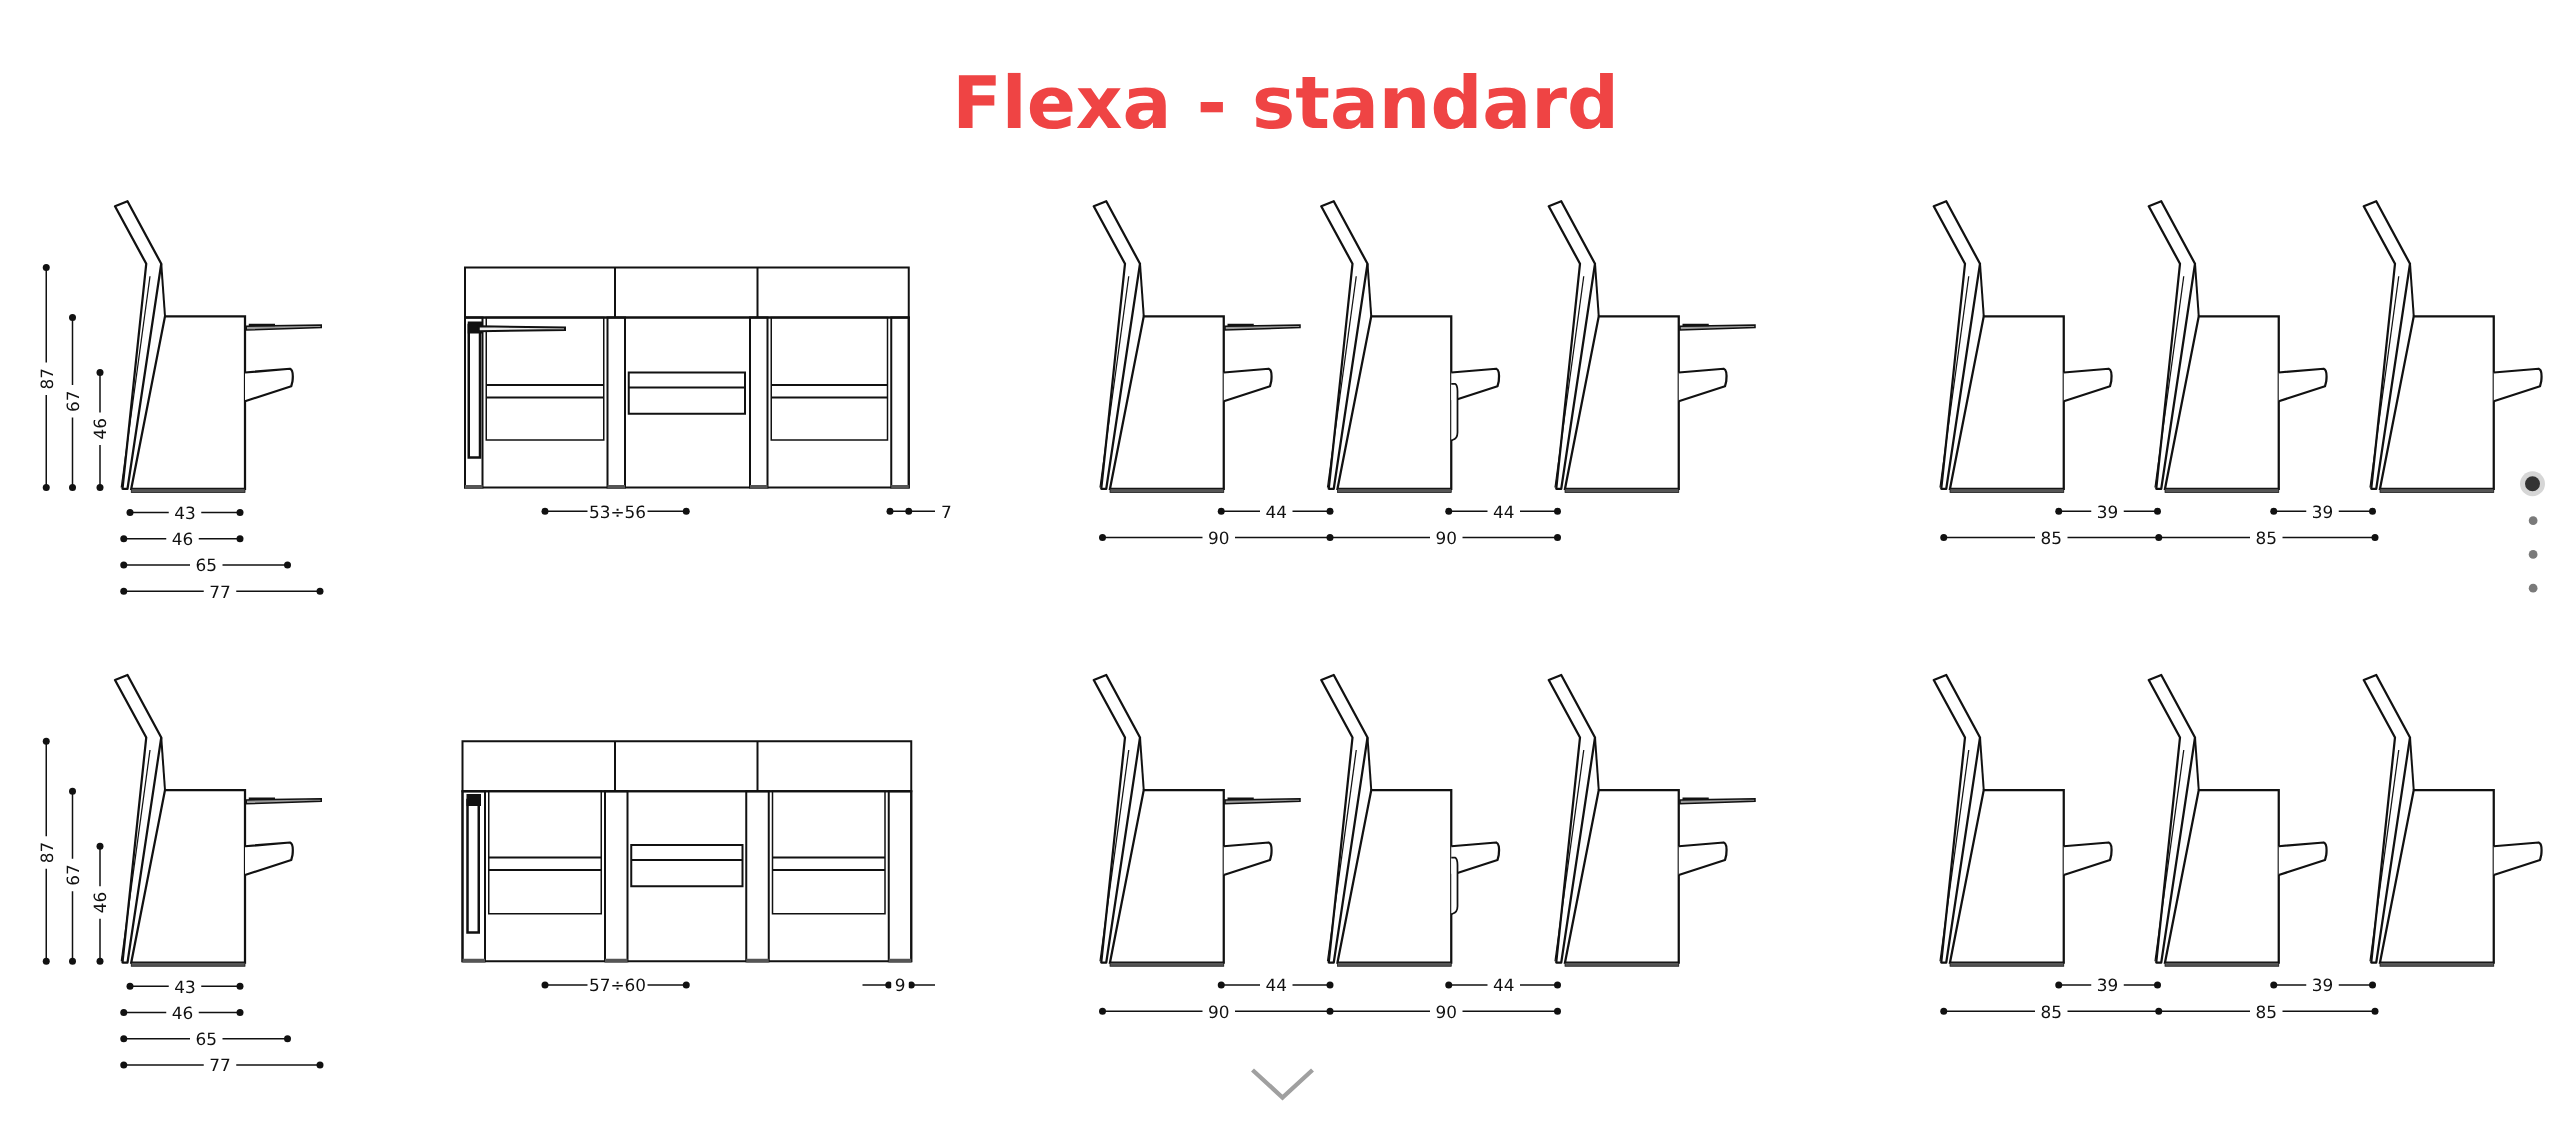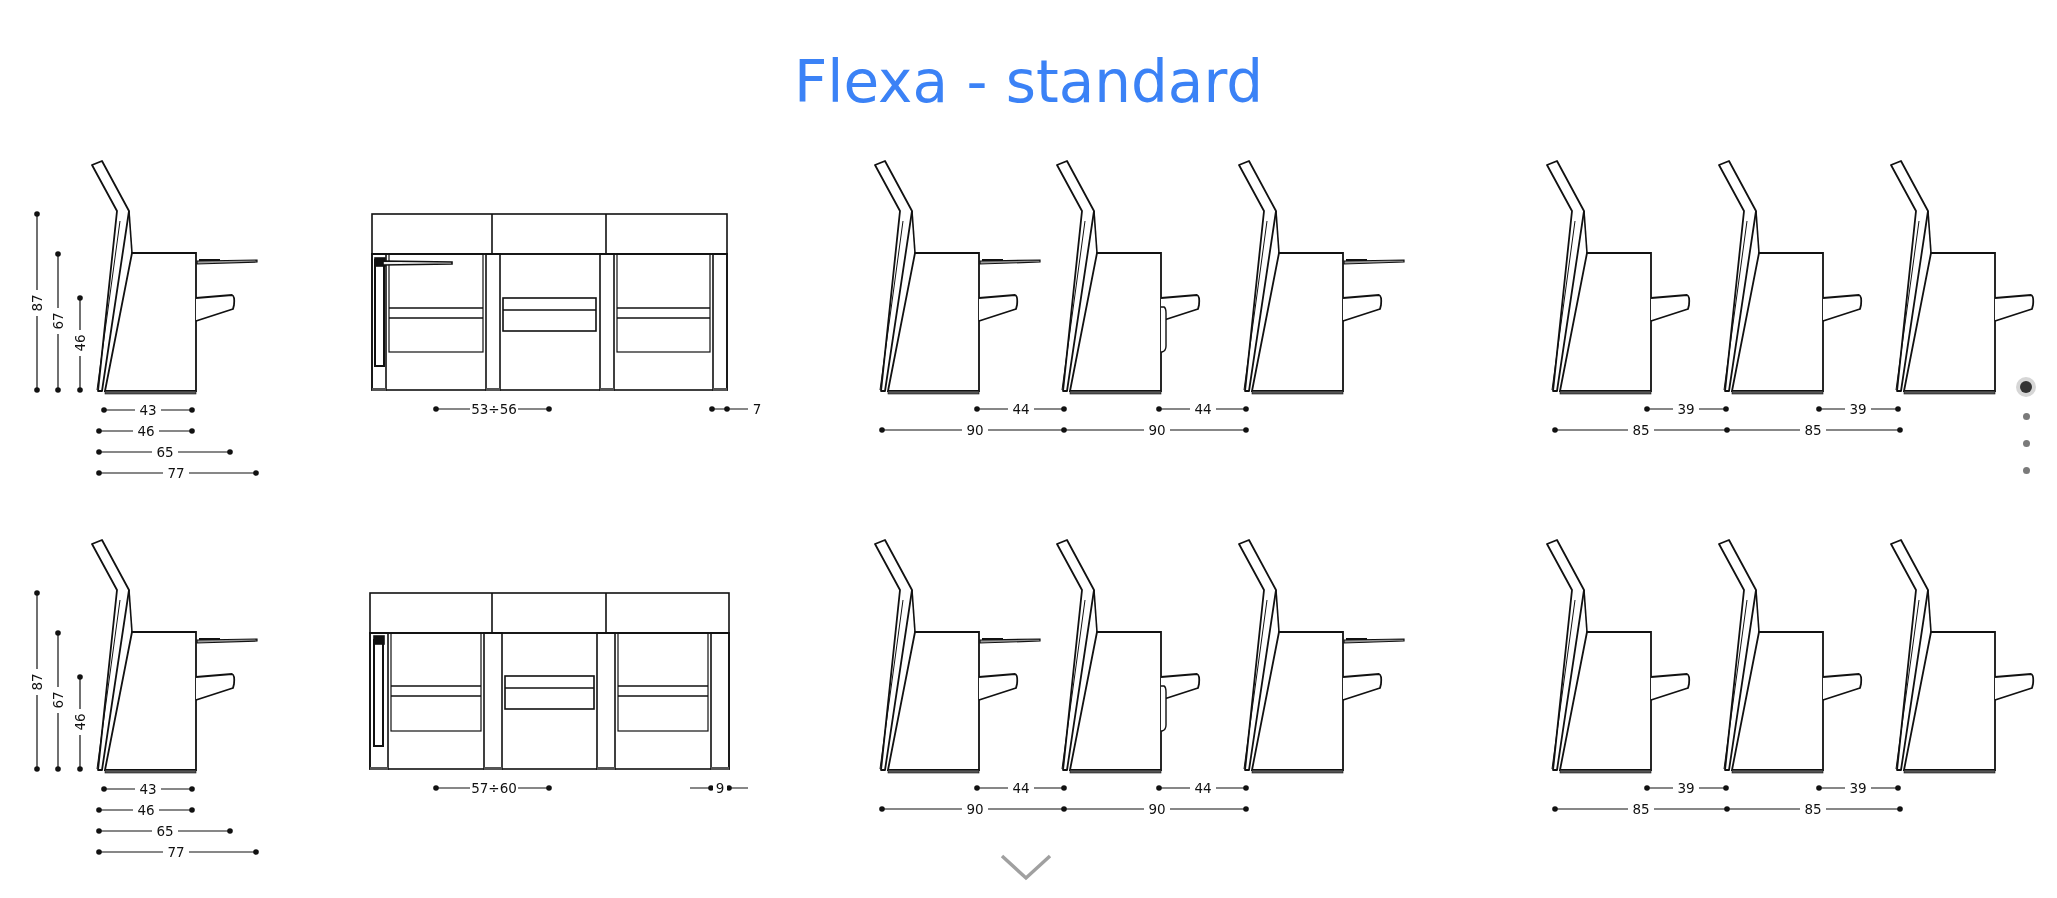--- a/index.html
+++ b/index.html
@@ -1,20 +1,20 @@
 <!DOCTYPE html>
 <html><head>
 <meta charset="utf-8">
 <style>
   html, body { margin:0; padding:0; background:#ffffff; }
   body { width:2057px; height:898px; position:relative; overflow:hidden;
          font-family:"DejaVu Sans", sans-serif; color:#111; }
   .title { position:absolute; left:0; width:2057px; top:44px; text-align:center;
-           font-family:"DejaVu Sans", sans-serif; font-weight:400; font-size:58px;
-           letter-spacing:0px; color:#3b82f6; line-height:76px; }
+           font-family:"DejaVu Sans", sans-serif; font-weight:700; font-size:58px;
+           letter-spacing:0px; color:#ef4444; line-height:76px; }
   svg.drawing { position:absolute; left:0; top:0; width:2057px; height:898px; }
   .dimtxt { font-family:"DejaVu Sans", sans-serif; font-size:13.5px; fill:#111; }
   .pager { position:absolute; left:2017px; top:378px; width:30px; }
   .dot { position:absolute; border-radius:50%; cursor:pointer; }
   .dot.active { width:12px; height:12px; left:3px; top:3px; background:#333;
                 box-shadow:0 0 0 4px #d6d6d6; }
   .dot.small { width:7px; height:7px; left:5.5px; background:#7a7a7a; }
   .down-arrow { position:absolute; left:996px; top:850px; width:60px; height:36px; cursor:pointer; }
 </style>
 </head>

